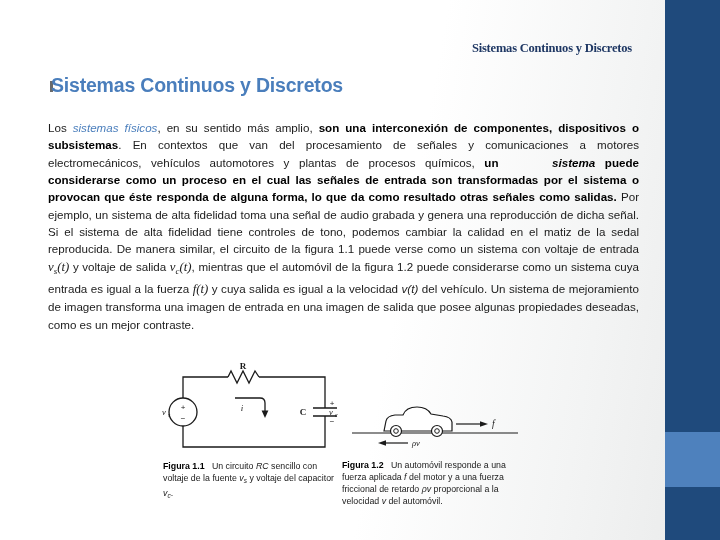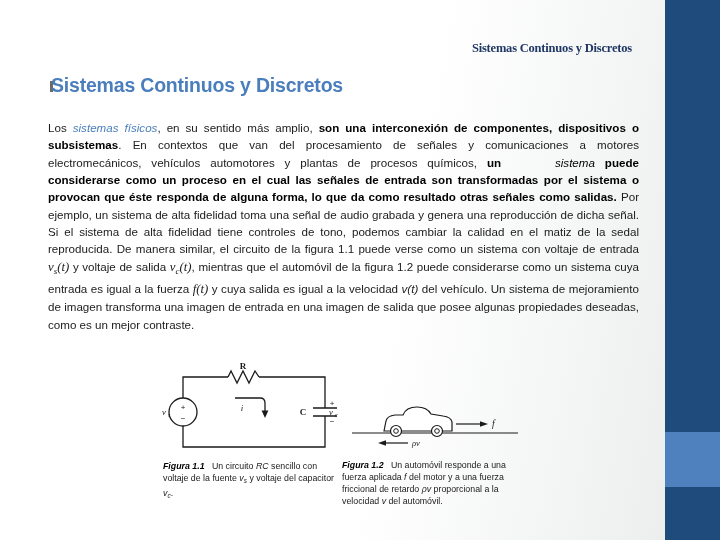--- a/index.html
+++ b/index.html
@@ -13,33 +13,33 @@
   .bar-bottom{top:487px;height:53px;background:var(--bar_dark,#1f4a7c);}
   .running-header{position:absolute;top:41px;right:88px;
        font-family:"Liberation Serif",serif;font-weight:bold;font-size:12.5px;
        letter-spacing:-0.2px;color:var(--header_navy,#1f3864);}
   .title-tick{position:absolute;left:50px;top:81px;width:3px;height:11px;background:#6a6a6a;}
   .slide-title{position:absolute;left:51px;top:74px;font-size:19.5px;font-weight:bold;
        letter-spacing:-0.2px;color:var(--title_blue,#4a7ebc);}
   .body-text{position:absolute;left:48px;top:119px;width:591px;
        font-size:11.6px;line-height:17.35px;color:#1b1b1b;text-align:justify;}
   .run.b{font-weight:700;color:#000;}
-  .run.bi{font-weight:400;font-style:italic;color:#000;margin-left:44px;}
+  .run.bi{font-weight:700;font-style:italic;color:#000;margin-left:44px;}
   .run.bluei{font-weight:400;font-style:italic;color:var(--title_blue,#4a7ebc);}
   .run.i{font-style:italic;}
   .run.math{font-family:"Liberation Serif",serif;font-style:italic;font-size:12.8px;}
   .run.mathsub{font-family:"Liberation Serif",serif;font-style:italic;font-size:9px;vertical-align:-3px;}
   .figure-svg{position:absolute;}
   #fig1-svg{left:160px;top:360px;}
   #fig2-svg{left:350px;top:398px;}
   .caption{position:absolute;width:174px;font-size:8.8px;line-height:12px;
        color:#202020;text-align:left;}
   #caption1{left:163px;top:460px;}
   #caption2{left:342px;top:459px;}
-  .caption .run.b{font-weight:700;font-style:italic;}
+  .caption .run.b{font-weight:700;}
   .caption .run.i{font-style:italic;}
   .caption .run.isub{font-style:italic;font-size:6.5px;vertical-align:-2px;}
   svg text{fill:#1a1a1a;}
   .lbl-serif{font-family:"Liberation Serif",serif;}
 </style>
 </head>
 <body>
 
 <div class="slide-bg"></div>
 

